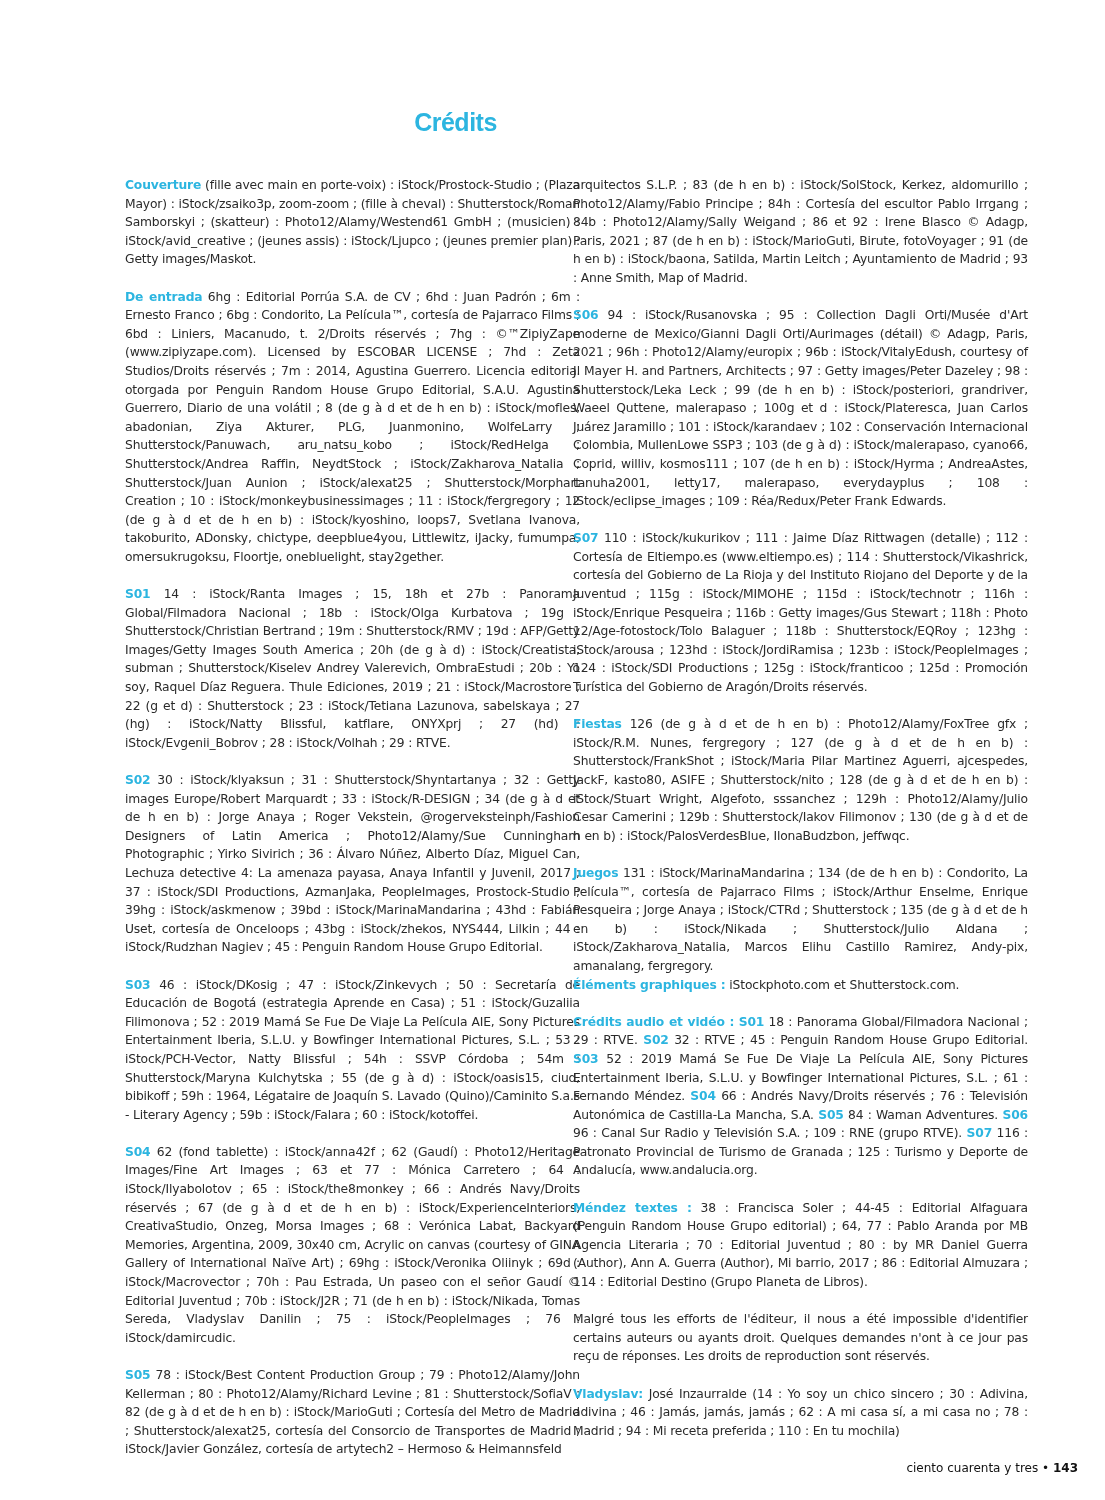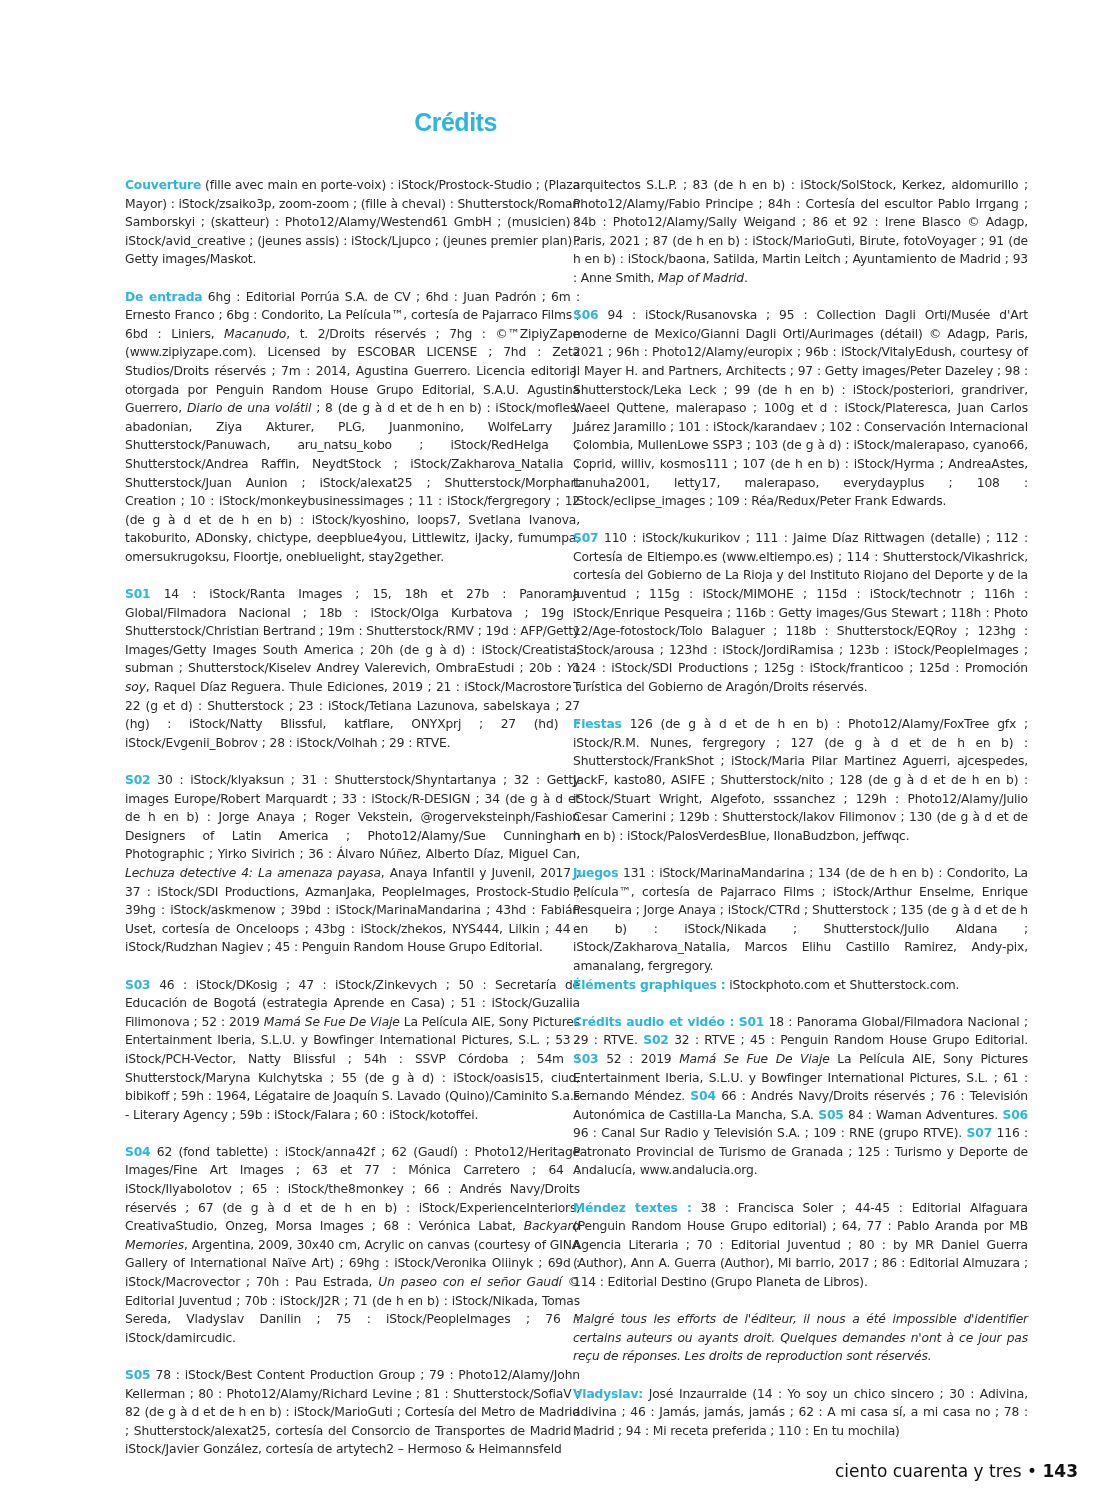--- a/index.html
+++ b/index.html
@@ -7,22 +7,22 @@
          font-family: "DejaVu Sans", sans-serif; color: #2a2a2a; }
   .title { position: absolute; top: 108px; left: 0; width: 911px; text-align: center;
            font-family: "Liberation Sans", sans-serif; font-weight: bold; font-size: 25px;
            color: #2cb5e0; letter-spacing: -0.5px; margin: 0; }
   .col { position: absolute; top: 176px; width: 455px; font-size: 12.3px; line-height: 18.6px;
          text-align: justify; letter-spacing: -0.15px; }
   .col-left { left: 79px; margin-left: 46px; }
   .col-right { left: 573px; }
   .para { margin: 0 0 18.6px 0; }
   .lbl { color: #2cb5e0; font-weight: bold; }
-  .it { font-style: italic; }
-  .footer { position: absolute; top: 1461px; right: 27px; font-size: 17px;
+  .it { }
+  .footer { position: absolute; top: 1461px; right: 27px; font-size: 12px;
             font-family: "DejaVu Sans", sans-serif; color: #111; }
   .footer .num { font-weight: bold; }
 </style>
 </head>
 <body>
 
 <h1 class="title">Crédits</h1>
 
 <div class="col col-left">
     <p class="para"><span class="lbl">Couverture</span><span> (fille avec main en porte-voix) : iStock/Prostock-Studio ; (Plaza Mayor) : iStock/zsaiko3p, zoom-zoom ; (fille à cheval) : Shutterstock/Roman Samborskyi ; (skatteur) : Photo12/Alamy/Westend61 GmbH ; (musicien) : iStock/avid_creative ; (jeunes assis) : iStock/Ljupco ; (jeunes premier plan) : Getty images/Maskot.</span></p>

